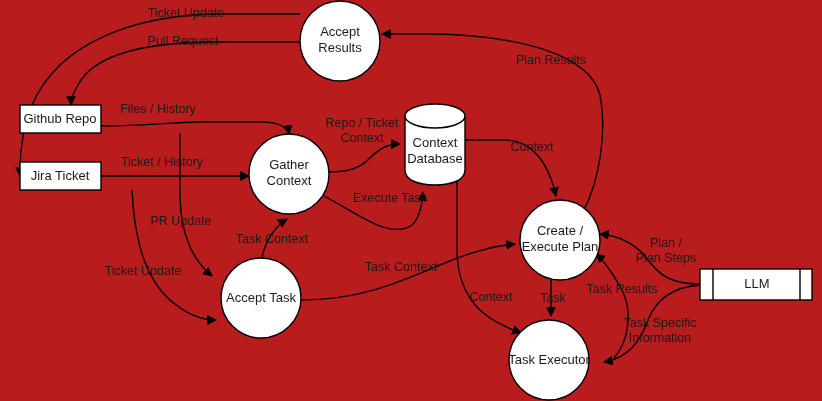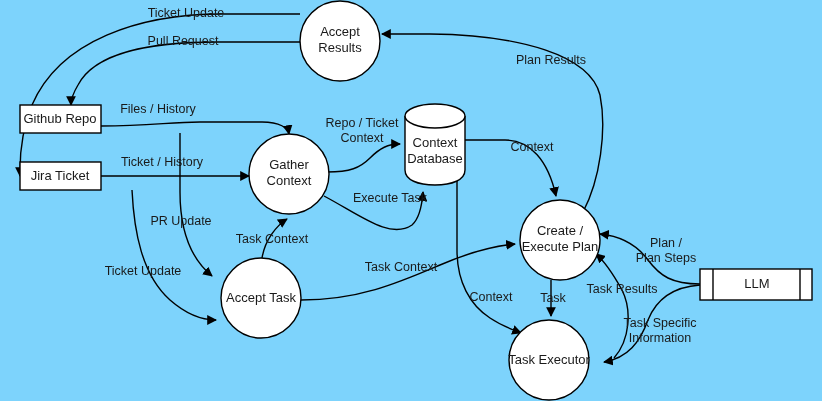--- a/index.html
+++ b/index.html
@@ -7,21 +7,21 @@
     padding: 0;
     background: #ffffff;
   }
   body {
     font-family: "Liberation Sans", sans-serif;
   }
   #canvas {
     position: relative;
     width: 822px;
     height: 401px;
-    background: #7dd3fc;
+    background: #b91c1c;
     overflow: hidden;
   }
   #diagram-svg {
     position: absolute;
     top: 0;
     left: 0;
     width: 822px;
     height: 401px;
   }
   .node-shape {

